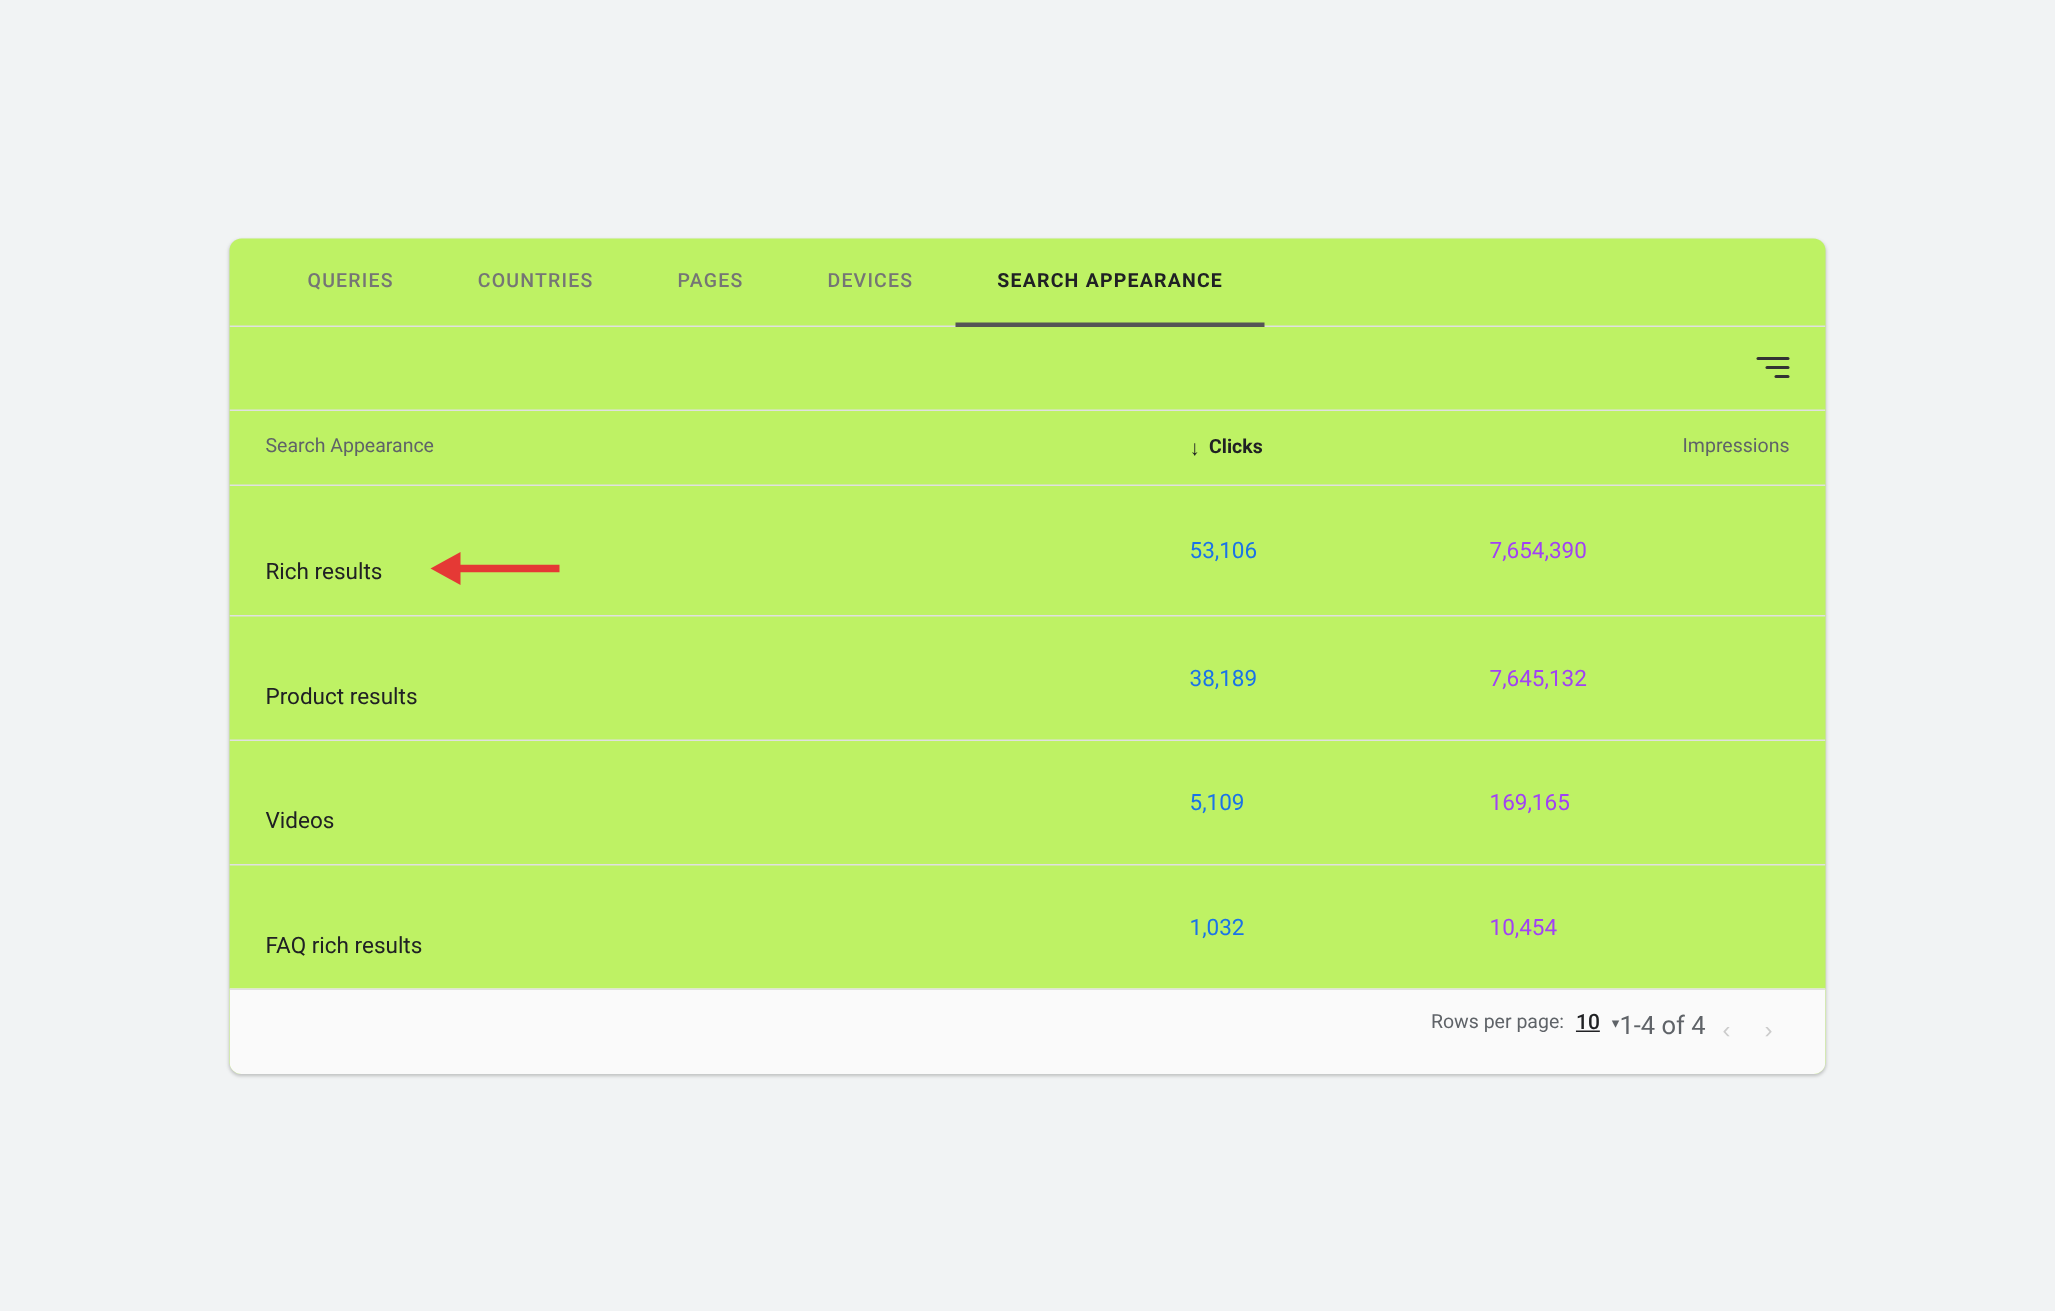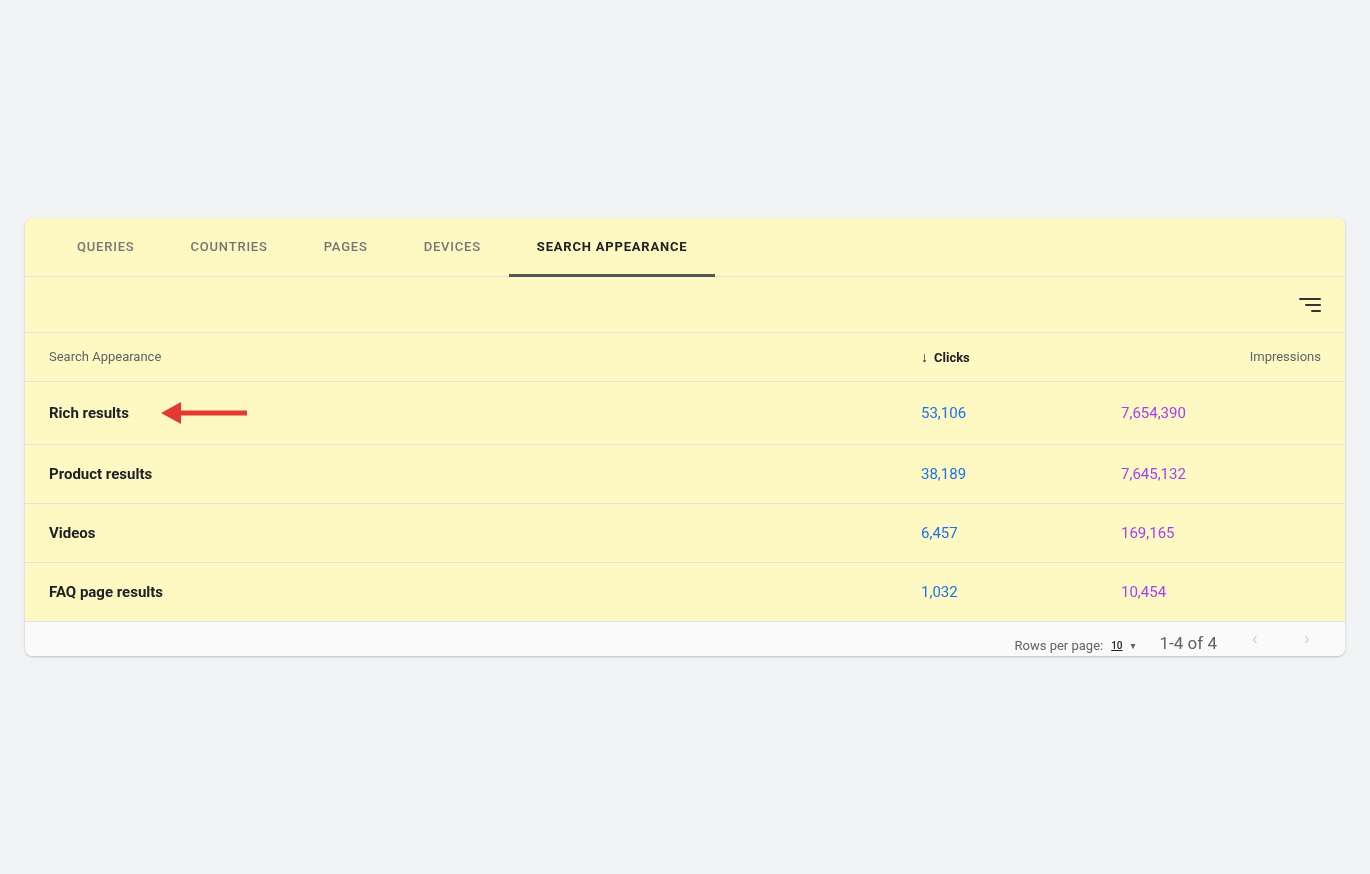--- a/index.html
+++ b/index.html
@@ -12,24 +12,24 @@
       font-family: 'Google Sans', Roboto, Arial, sans-serif;
       background: #f1f3f4;
       display: flex;
       justify-content: center;
       align-items: center;
       min-height: 100vh;
       padding: 20px;
     }
 
     .card {
-      background: #fef9c3;
+      background: #bef264;
       border-radius: 8px;
       box-shadow: 0 1px 3px rgba(0,0,0,0.12), 0 1px 2px rgba(0,0,0,0.1);
-      width: 1320px;
+      width: 1064px;
       overflow: hidden;
     }
 
     
     .tabs {
       display: flex;
       align-items: center;
       border-bottom: 1px solid #e0e0e0;
       padding: 0 24px;
     }
@@ -123,24 +123,25 @@
       align-items: center;
     }
 
     .table-row:last-child {
       border-bottom: none;
     }
 
     .table-row .row-label {
       font-size: 15px;
       color: #202124;
-      font-weight: 700;
-      display: flex;
-      align-items: center;
+      font-weight: 400;
+      display: flex;
+      align-items: flex-end;
       gap: 16px;
+      margin-top: 24px;
     }
 
     .table-row .row-value {
       font-size: 15px;
       text-align: left;
     }
 
     .row-value.clicks {
       color: #1a73e8;
     }
@@ -175,37 +176,36 @@
       transform: translateY(-50%);
       border-top: 11px solid transparent;
       border-bottom: 11px solid transparent;
       border-right: 20px solid #e53935;
     }
 
     
     .pagination {
       display: flex;
       justify-content: flex-end;
-      align-items: flex-end;
-      padding: 3px 24px;
-      gap: 24px;
+      align-items: flex-start;
+      padding: 14px 24px;
       border-top: 1px solid #e0e0e0;
       background: #fafafa;
     }
 
     .rows-per-page {
       display: flex;
       align-items: center;
       gap: 8px;
       font-size: 13px;
       color: #5f6368;
     }
 
     .rows-per-page .count {
-      font-size: 10px;
+      font-size: 14px;
       color: #202124;
       font-weight: 500;
       text-decoration: underline;
     }
 
     .dropdown-arrow {
       font-size: 10px;
       color: #5f6368;
       cursor: pointer;
     }
@@ -279,26 +279,26 @@
           <div class="row-label">
             <span>Product results</span>
           </div>
           <div class="row-value clicks">38,189</div>
           <div class="row-value impressions">7,645,132</div>
         </div>
         <div class="table-row">
           <div class="row-label">
             <span>Videos</span>
           </div>
-          <div class="row-value clicks">6,457</div>
+          <div class="row-value clicks">5,109</div>
           <div class="row-value impressions">169,165</div>
         </div>
         <div class="table-row">
           <div class="row-label">
-            <span>FAQ page results</span>
+            <span>FAQ rich results</span>
           </div>
           <div class="row-value clicks">1,032</div>
           <div class="row-value impressions">10,454</div>
         </div>
       </div>
   </div>
 
   <div class="pagination">
     <div class="rows-per-page">
       <span>Rows per page:</span>

